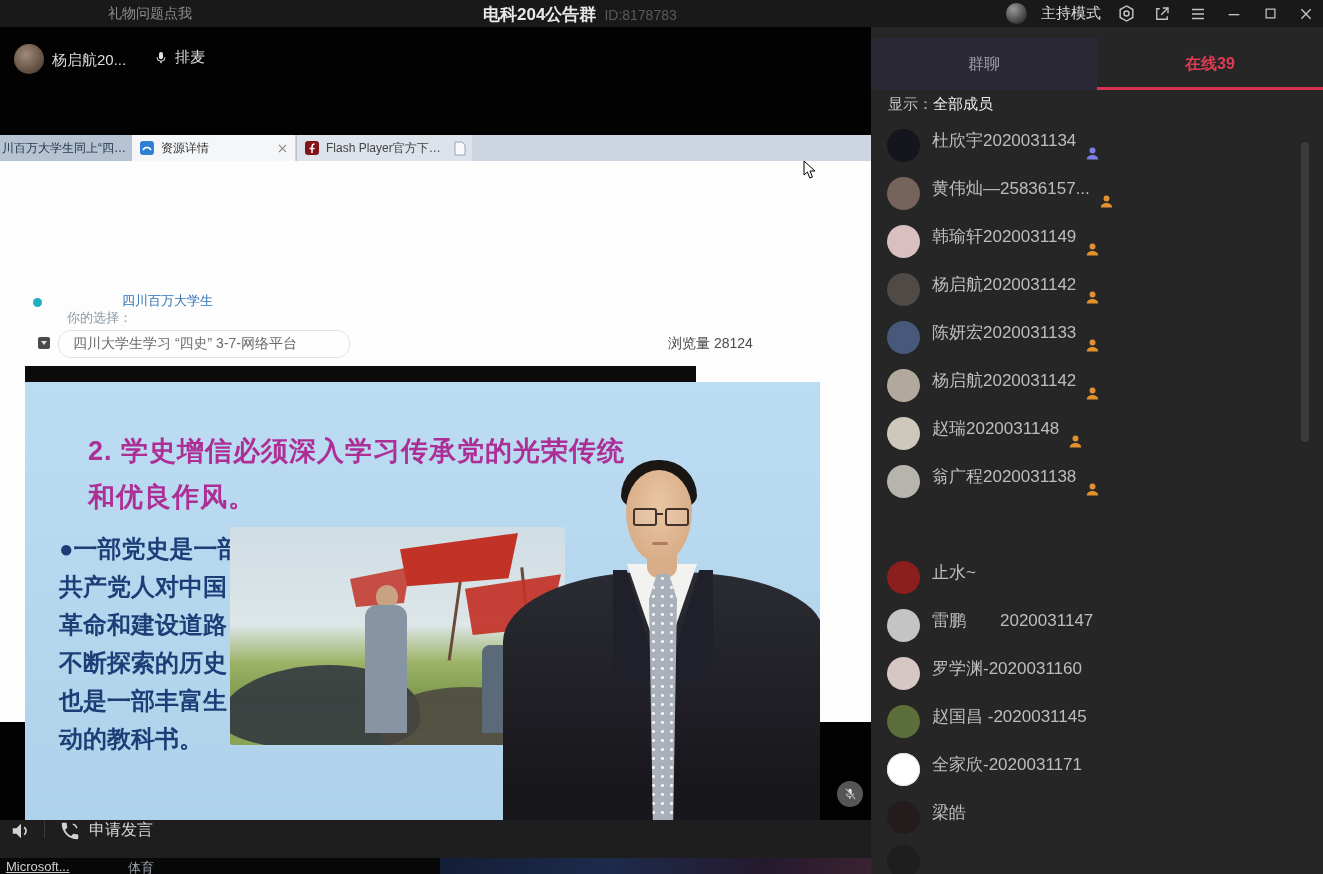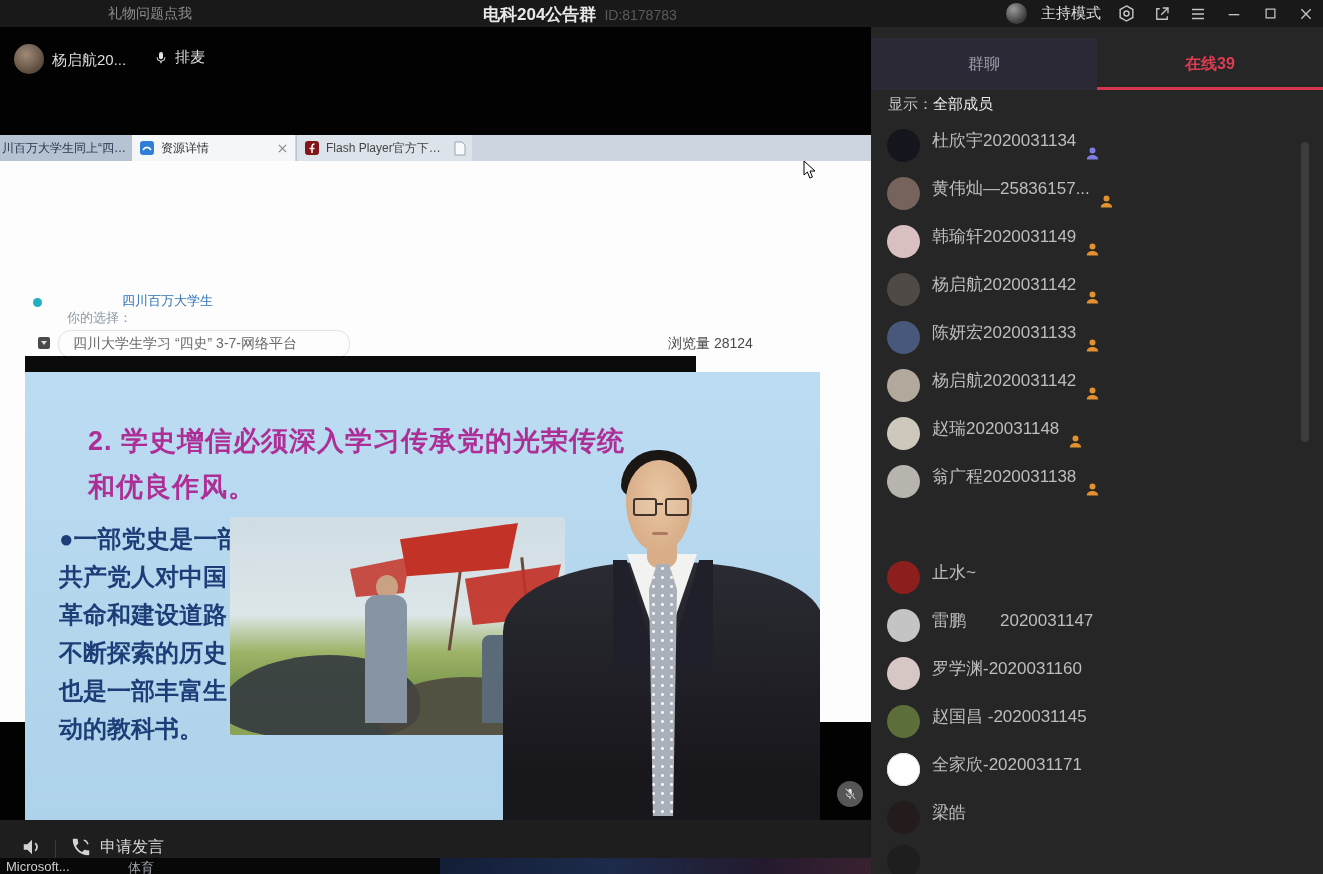--- a/index.html
+++ b/index.html
@@ -32,21 +32,21 @@
   #webpage{position:absolute;left:0;top:134px;width:871px;height:561px;background:#fdfdfd;}
   .choice-dot{position:absolute;left:33px;top:137px;width:9px;height:9px;border-radius:50%;background:#21b0c0;}
   .choice-label{position:absolute;left:47px;top:148px;font-size:13px;color:#8a98a6;margin-left:20px;}
   .choice-value{position:absolute;left:122px;top:131px;font-size:13px;color:#2f72b8;}
   .hdr-icon{position:absolute;left:38px;top:176px;width:12px;height:12px;background:#4a4a4a;border-radius:2px;}
   .hdr-icon:after{content:"";position:absolute;left:3px;top:4px;border-left:3px solid transparent;border-right:3px solid transparent;border-top:4px solid #dedede;}
   .page-title-box{position:absolute;left:58px;top:169px;width:276px;height:26px;border:1px solid #e2e2e2;border-radius:13px;
        display:flex;align-items:center;padding-left:14px;font-size:14px;color:#6a6a6a;white-space:nowrap;overflow:hidden;}
   .views{position:absolute;left:668px;top:174px;font-size:14px;color:#4a4a4a;}
   
-  #player{position:absolute;left:25px;top:195px;width:671px;height:480px;background:#0b0b0b;}
+  #player{position:absolute;left:25px;top:205px;width:671px;height:480px;background:#0b0b0b;}
   #vcontent{position:absolute;left:0;top:16px;width:795px;height:454px;overflow:hidden;
        background:linear-gradient(180deg,#bcdcf2,#aed2ea);}
   .slide-heading{position:absolute;left:63px;top:46px;width:575px;font-size:27px;line-height:46px;font-weight:bold;
        letter-spacing:1px;white-space:pre-line;}
   .slide-body{position:absolute;left:34px;top:148px;width:230px;font-size:24px;line-height:38px;font-weight:bold;
        white-space:pre-line;text-indent:0;}
   
   .paint{position:absolute;left:205px;top:145px;width:335px;height:218px;border-radius:2px;overflow:hidden;
        background:linear-gradient(180deg,#cfdde4 0%,#dde6e8 45%,#9db368 62%,#7e9a4e 78%,#8aa458 100%);}
   .flag{position:absolute;background:#c23227;}
@@ -80,26 +80,26 @@
        clip-path:polygon(0 0,30% 0,100% 100%,0 100%);}
   .lapelR{position:absolute;left:642px;top:188px;width:46px;height:110px;background:#20202a;
        clip-path:polygon(70% 0,100% 0,100% 100%,0 100%);}
   .tie{position:absolute;left:624px;top:192px;width:28px;height:252px;background:#aab0ba;
        background-image:radial-gradient(circle,#f4f4f4 1.2px,transparent 1.8px);background-size:9px 9px;
        clip-path:polygon(28% 0,72% 0,100% 10%,86% 100%,14% 100%,0 10%);}
   
   .cam-circle{position:absolute;left:837px;top:754px;width:26px;height:26px;border-radius:50%;background:#565656;
        display:flex;align-items:center;justify-content:center;}
   
-  #controlbar{position:absolute;left:0;top:793px;width:871px;height:38px;background:#1e1e1e;display:flex;align-items:flex-end;padding-left:11px;}
+  #controlbar{position:absolute;left:0;top:793px;width:871px;height:38px;background:#1e1e1e;display:flex;align-items:flex-start;}
   .cb-divider{width:1px;height:18px;background:#3a3a3a;margin:0 14px 0 12px;}
   .cb-speak{font-size:16px;color:#d5d5d5;margin-left:8px;}
   
   #bottomstrip{position:absolute;left:0;top:831px;width:871px;height:16px;background:#080808;overflow:hidden;}
-  .bs-frag1{position:absolute;left:6px;top:1px;font-size:13px;color:#cfcfcf;}
+  .bs-frag1{position:absolute;left:6px;top:1px;font-size:13px;color:#cfcfcf;text-decoration:underline;}
   .bs-frag2{position:absolute;left:128px;top:1px;font-size:13px;color:#9aa0a8;}
   .bs-media{position:absolute;left:440px;top:0;width:431px;height:16px;
        background:linear-gradient(90deg,#131f38,#1d2a4a 40%,#241a2e 75%,#3a2230);}
   
   #sidebar{position:absolute;left:871px;top:27px;width:452px;height:847px;background:#262626;overflow:hidden;}
   .stab{position:absolute;top:11px;width:226px;height:52px;display:flex;align-items:center;justify-content:center;font-size:16px;}
   .stab-chat{left:0;background:#2b2936;color:#9c9daa;}
   .stab-online{left:226px;color:#dd3c52;font-weight:bold;}
   .stab-underline{position:absolute;left:226px;top:60px;width:226px;height:3px;background:#d7344d;}
   .filter-label{position:absolute;left:17px;top:68px;font-size:15px;color:#c2c2c2;}

